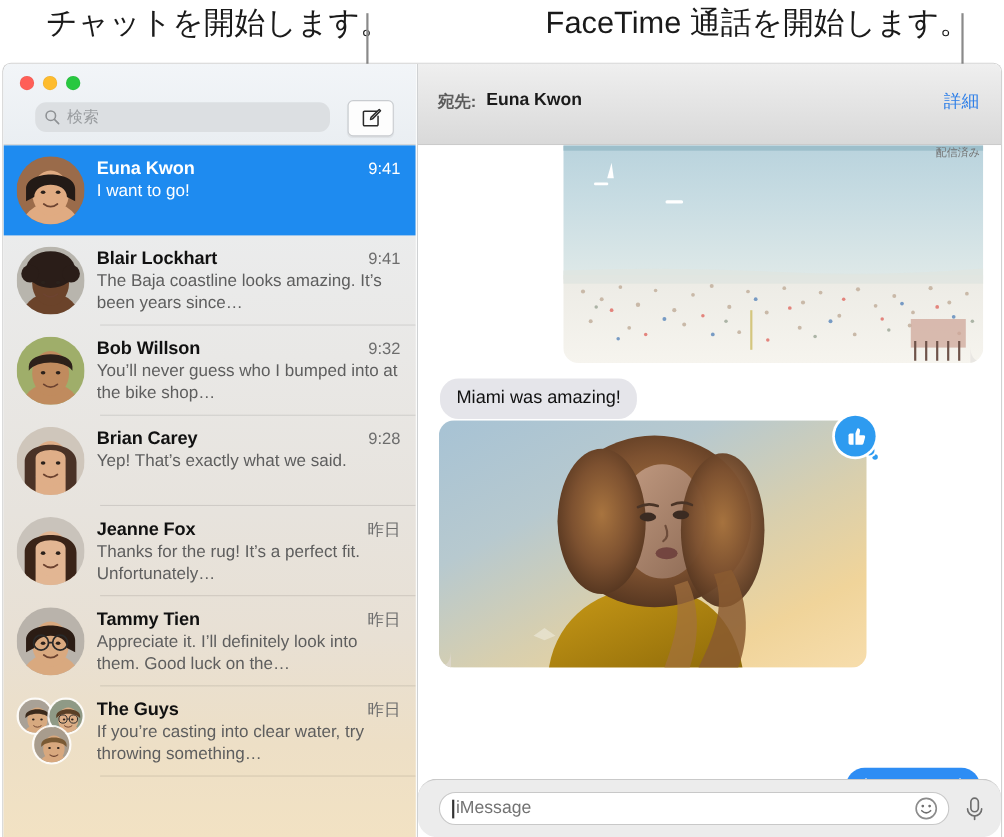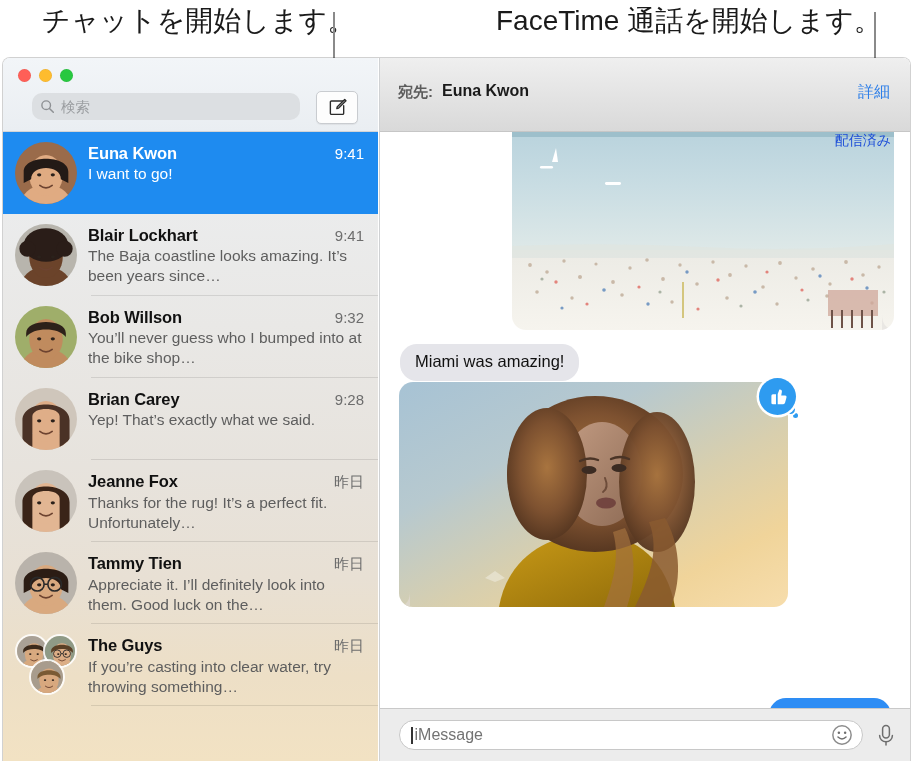--- a/index.html
+++ b/index.html
@@ -321,31 +321,32 @@
     left: 34px; top: 35px;
     width: 5px; height: 5px;
     background: #2e9bf0;
     border-radius: 50%;
   }
 
   #delivered {
     position: absolute;
     right: 19px;
     top: 694px - 74px;
-    font-size: 14px;
-    color: #1d4ed8;
+    font-size: 10px;
+    color: #737373;
   }
 
   
   #input-bar {
     position: absolute;
     left: 0; right: 0; bottom: 0;
     height: 52px;
     background: #ececec;
     border-top: 1px solid #c9c9c9;
+    border-radius: 17px;
   }
   #imessage-field {
     position: absolute;
     left: 19px; top: 11px;
     right: 47px;
     height: 30px;
     background: #ffffff;
     border: 1px solid #c8c8c8;
     border-radius: 16px;
     box-sizing: border-box;

